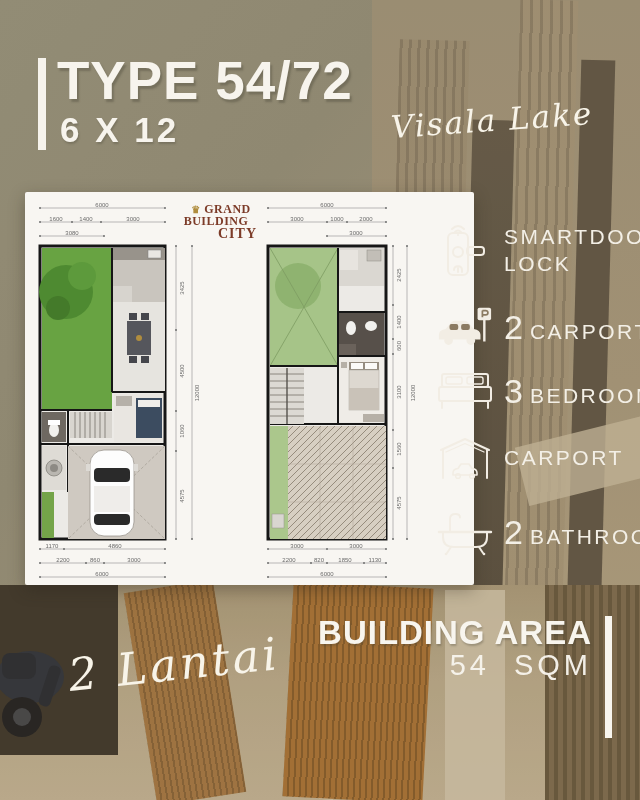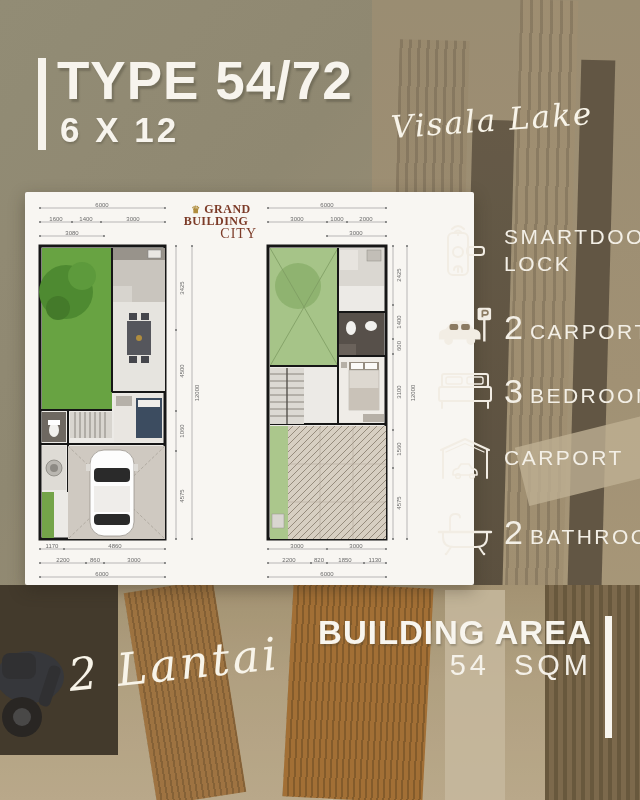--- a/index.html
+++ b/index.html
@@ -49,21 +49,21 @@
   .floors{left:68px;top:638px;font-size:45px;letter-spacing:3px;transform:rotate(-6deg);
     white-space:nowrap;}
 
   
   .panel{left:25px;top:192px;width:449px;height:393px;background:#f8f6f2;
     border-radius:2px;box-shadow:0 5px 16px rgba(40,35,25,.35);}
   .logo{left:150px;top:11px;width:82px;font-family:"Liberation Serif",serif;
     color:#7c3b28;line-height:1.02;text-align:center;}
   .logo .l1{font-size:12px;font-weight:bold;letter-spacing:.5px;padding-left:10px;}
   .logo .l2{font-size:12px;font-weight:bold;letter-spacing:.5px;}
-  .logo .l3{font-size:14px;font-weight:normal;letter-spacing:1px;text-align:right;}
+  .logo .l3{font-size:14px;font-weight:bold;letter-spacing:1px;text-align:right;}
   .crown{color:#b08d3e;font-size:10px;font-style:normal;}
 
   .plan{position:absolute;width:200px;height:385px;}
   .plan svg{position:absolute;left:0;top:0;}
   .dim{position:absolute;font-size:6px;color:#6b6b6b;white-space:nowrap;
     transform:translate(-50%,-50%);line-height:1;}
   .dim.v{transform:translate(-50%,-50%) rotate(-90deg);}
 
   
   .features{left:436px;top:220px;width:204px;display:flex;flex-direction:column;}

